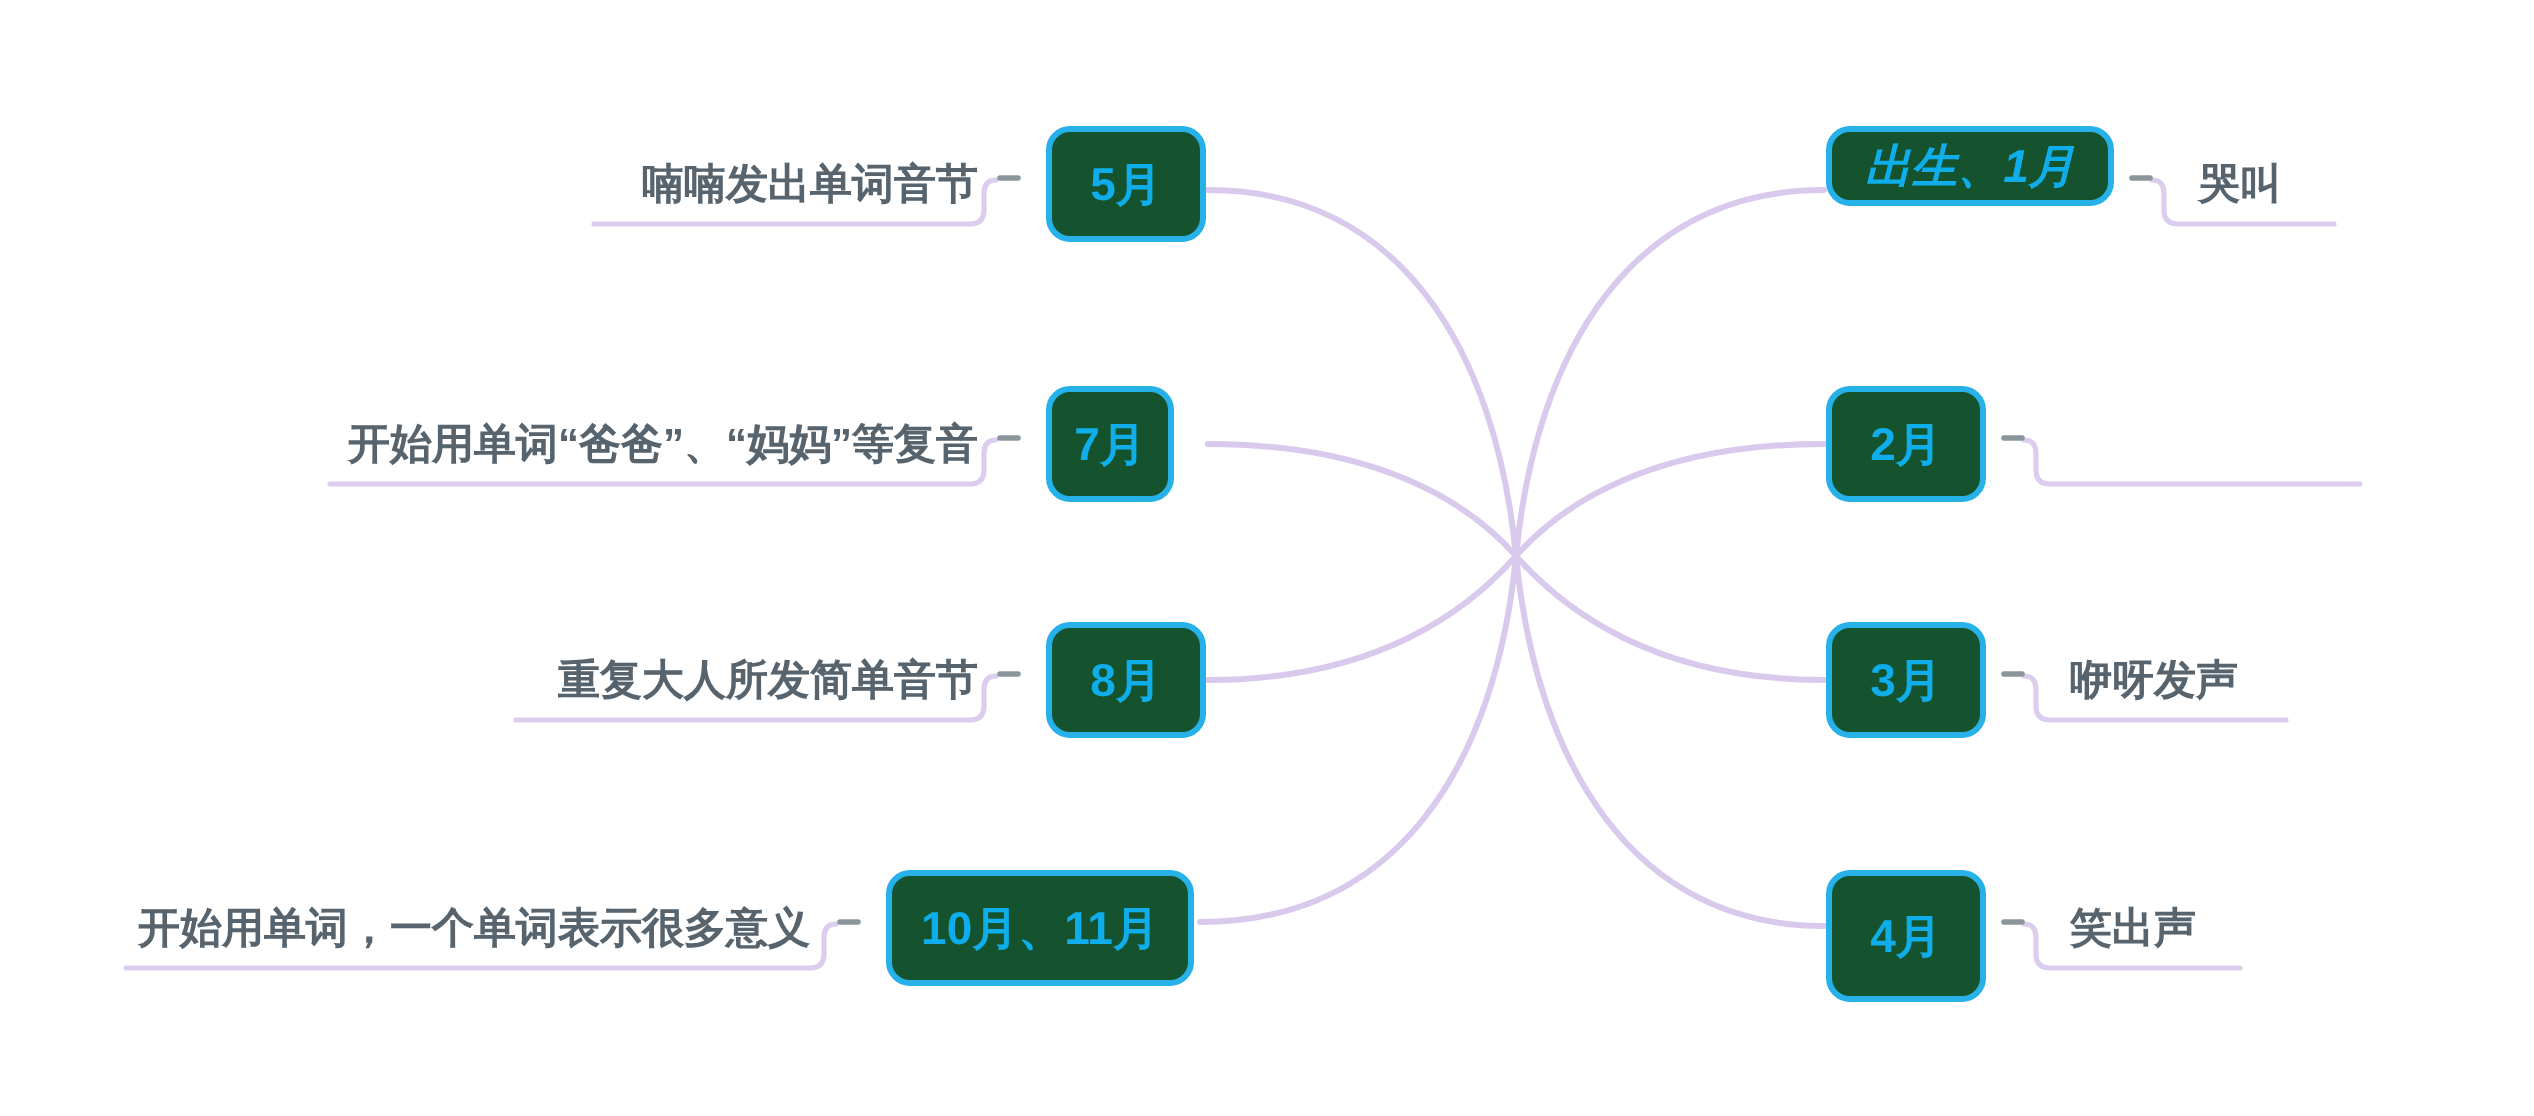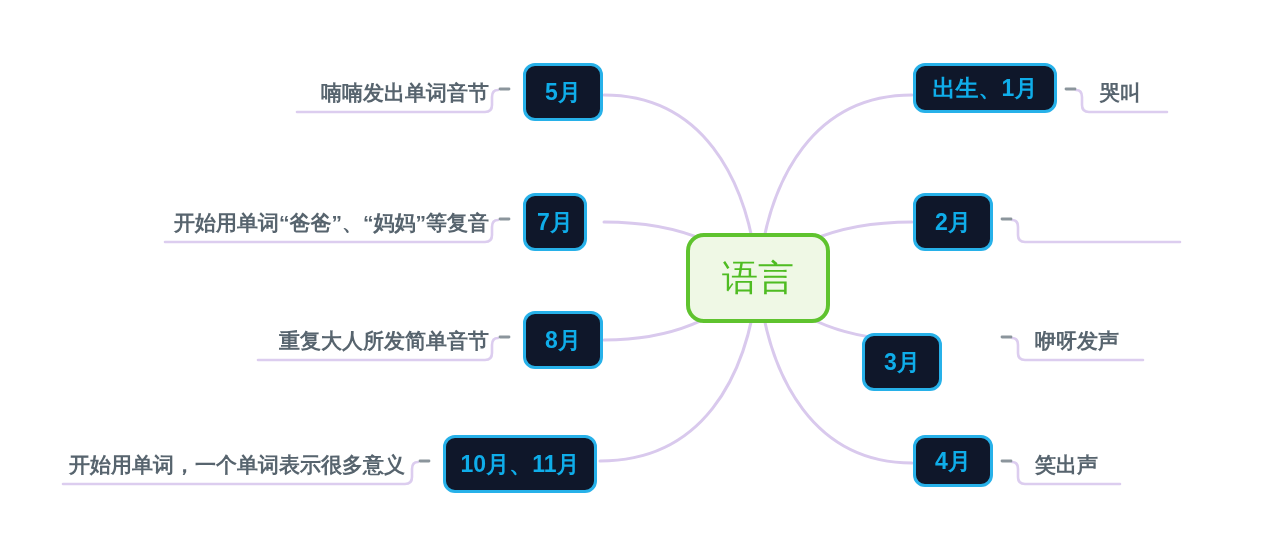--- a/index.html
+++ b/index.html
@@ -10,21 +10,21 @@
     font-family:"Liberation Sans","DejaVu Sans",sans-serif;
     overflow:hidden;
   }
   #connectors { position:absolute; left:0; top:0; width:1267px; height:558px; }
   .fan { fill:none; stroke:#d9c9ed; stroke-width:3; stroke-linecap:round; }
   .leafline { fill:none; stroke:#dccdef; stroke-width:2.6; stroke-linecap:round; }
   .dash { fill:none; stroke:#8b959c; stroke-width:2.8; stroke-linecap:round; }
   .topic {
     position:absolute; box-sizing:border-box;
     display:flex; align-items:center; justify-content:center;
-    background:#0f172a; border:3px solid #27b1e9; border-radius:12px;
+    background:#14532d; border:3px solid #27b1e9; border-radius:12px;
     color:#0fade9; font-weight:bold; font-size:23px;
     white-space:nowrap; cursor:default;
   }
   .root {
     background:#eff8e5; border:4px solid #5fc32e; border-radius:18px;
     color:#4fbc22; font-size:36px; font-weight:normal;
   }
   .leaf {
     position:absolute; color:#57646e; font-weight:bold; font-size:21px;
     line-height:26px; white-space:nowrap; cursor:default;
@@ -59,47 +59,44 @@
     <path class="dash" d="M500 89 L509 89"></path>
     <path class="dash" d="M500 219 L509 219"></path>
     <path class="dash" d="M500 337 L509 337"></path>
     <path class="dash" d="M420 461 L429 461"></path>
     <path class="dash" d="M1066 89 L1075 89"></path>
     <path class="dash" d="M1002 219 L1011 219"></path>
     <path class="dash" d="M1002 337 L1011 337"></path>
     <path class="dash" d="M1002 461 L1011 461"></path>
   </svg>
 
-  <div class="topic root" style="left:686px; top:233px; width:144px; height:90px;">
-    <span>语言</span>
-  </div>
 
   <div class="topic" style="left:523px; top:63px;  width:80px;  height:58px;">
     <span>5月</span>
   </div>
   <div class="topic" style="left:523px; top:193px; width:64px;  height:58px;">
     <span>7月</span>
   </div>
   <div class="topic" style="left:523px; top:311px; width:80px;  height:58px;">
     <span>8月</span>
   </div>
   <div class="topic" style="left:443px; top:435px; width:154px; height:58px;">
     <span>10月、11月</span>
   </div>
 
-  <div class="topic" style="left:913px; top:63px;  width:144px; height:50px;">
+  <div class="topic" style="left:913px; top:63px;  width:144px; height:40px;font-style:italic;">
     <span>出生、1月</span>
   </div>
   <div class="topic" style="left:913px; top:193px; width:80px;  height:58px;">
     <span>2月</span>
   </div>
-  <div class="topic" style="left:862px; top:311px; width:80px;  height:58px;margin-top:22px;">
+  <div class="topic" style="left:913px; top:311px; width:80px;  height:58px;">
     <span>3月</span>
   </div>
-  <div class="topic" style="left:913px; top:435px; width:80px;  height:52px;">
+  <div class="topic" style="left:913px; top:435px; width:80px;  height:66px;">
     <span>4月</span>
   </div>
 
   <div class="leaf" style="right:778px; top:80px;">喃喃发出单词音节</div>
   <div class="leaf" style="right:778px; top:210px;">开始用单词“爸爸”、“妈妈”等复音</div>
   <div class="leaf" style="right:778px; top:328px;">重复大人所发简单音节</div>
   <div class="leaf" style="right:862px; top:452px;">开始用单词，一个单词表示很多意义</div>
 
   <div class="leaf" style="left:1099px; top:80px;">哭叫</div>
   <div class="leaf" style="left:1035px; top:328px;">咿呀发声</div>

